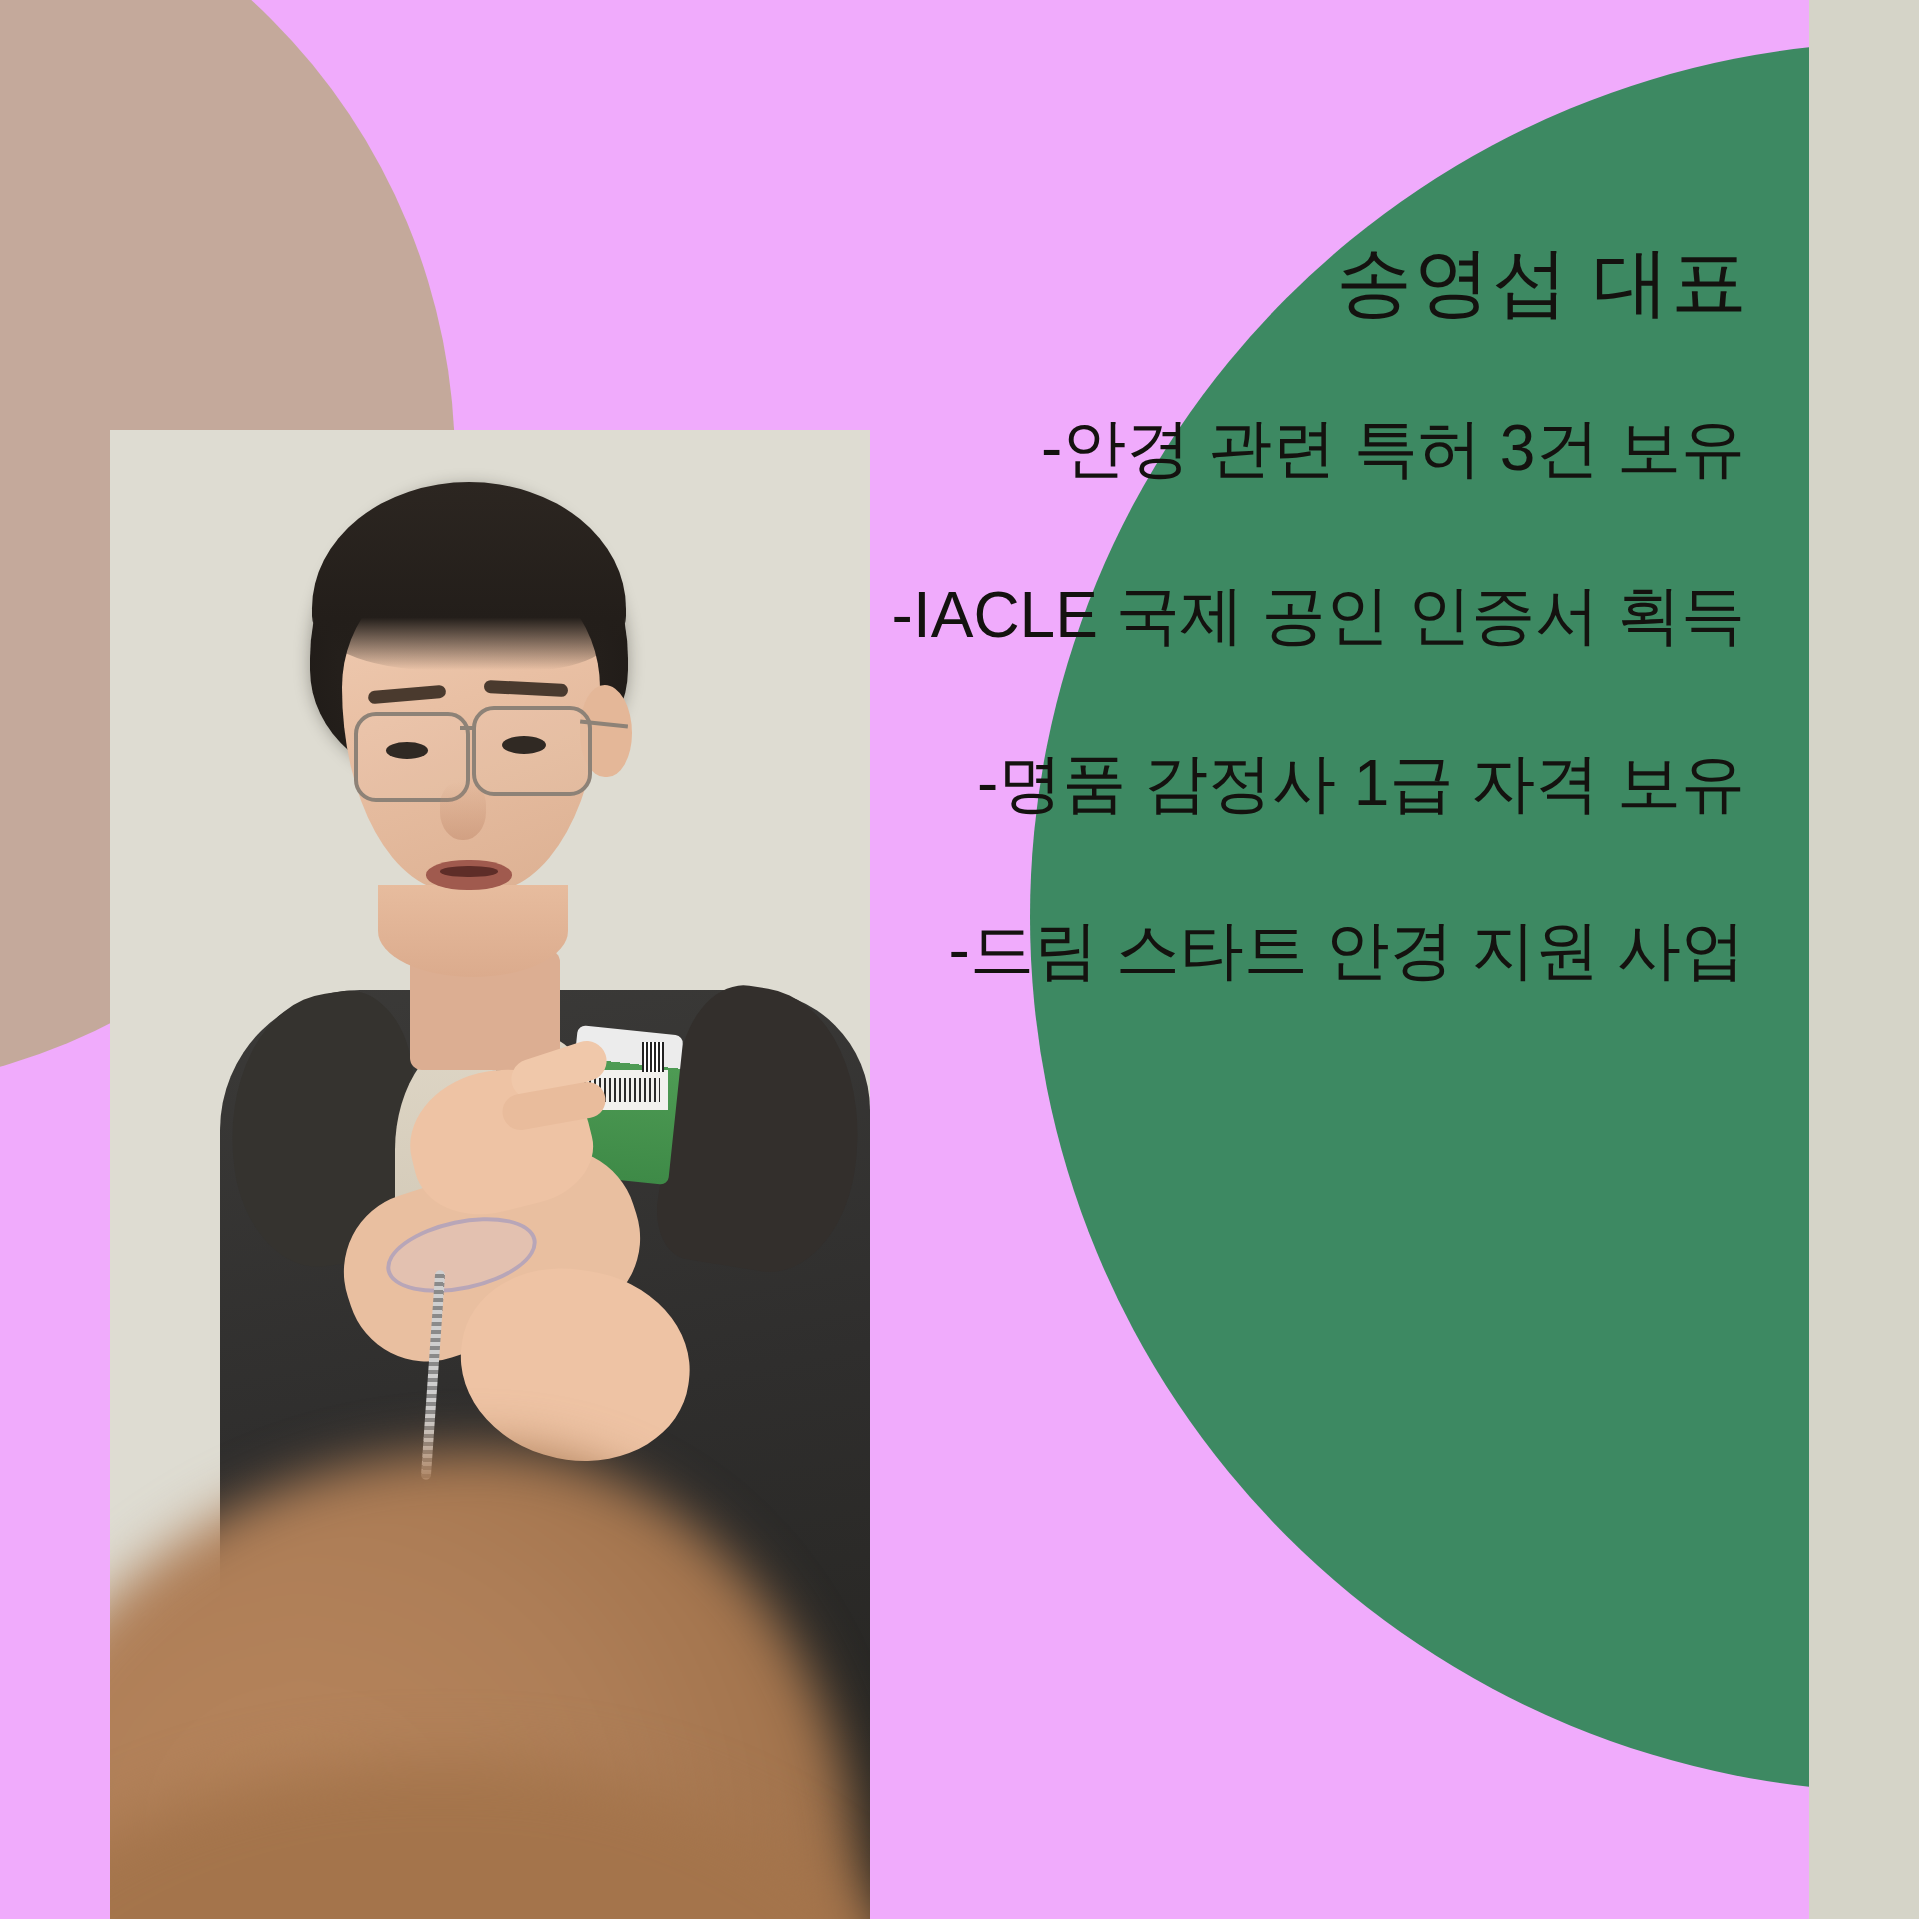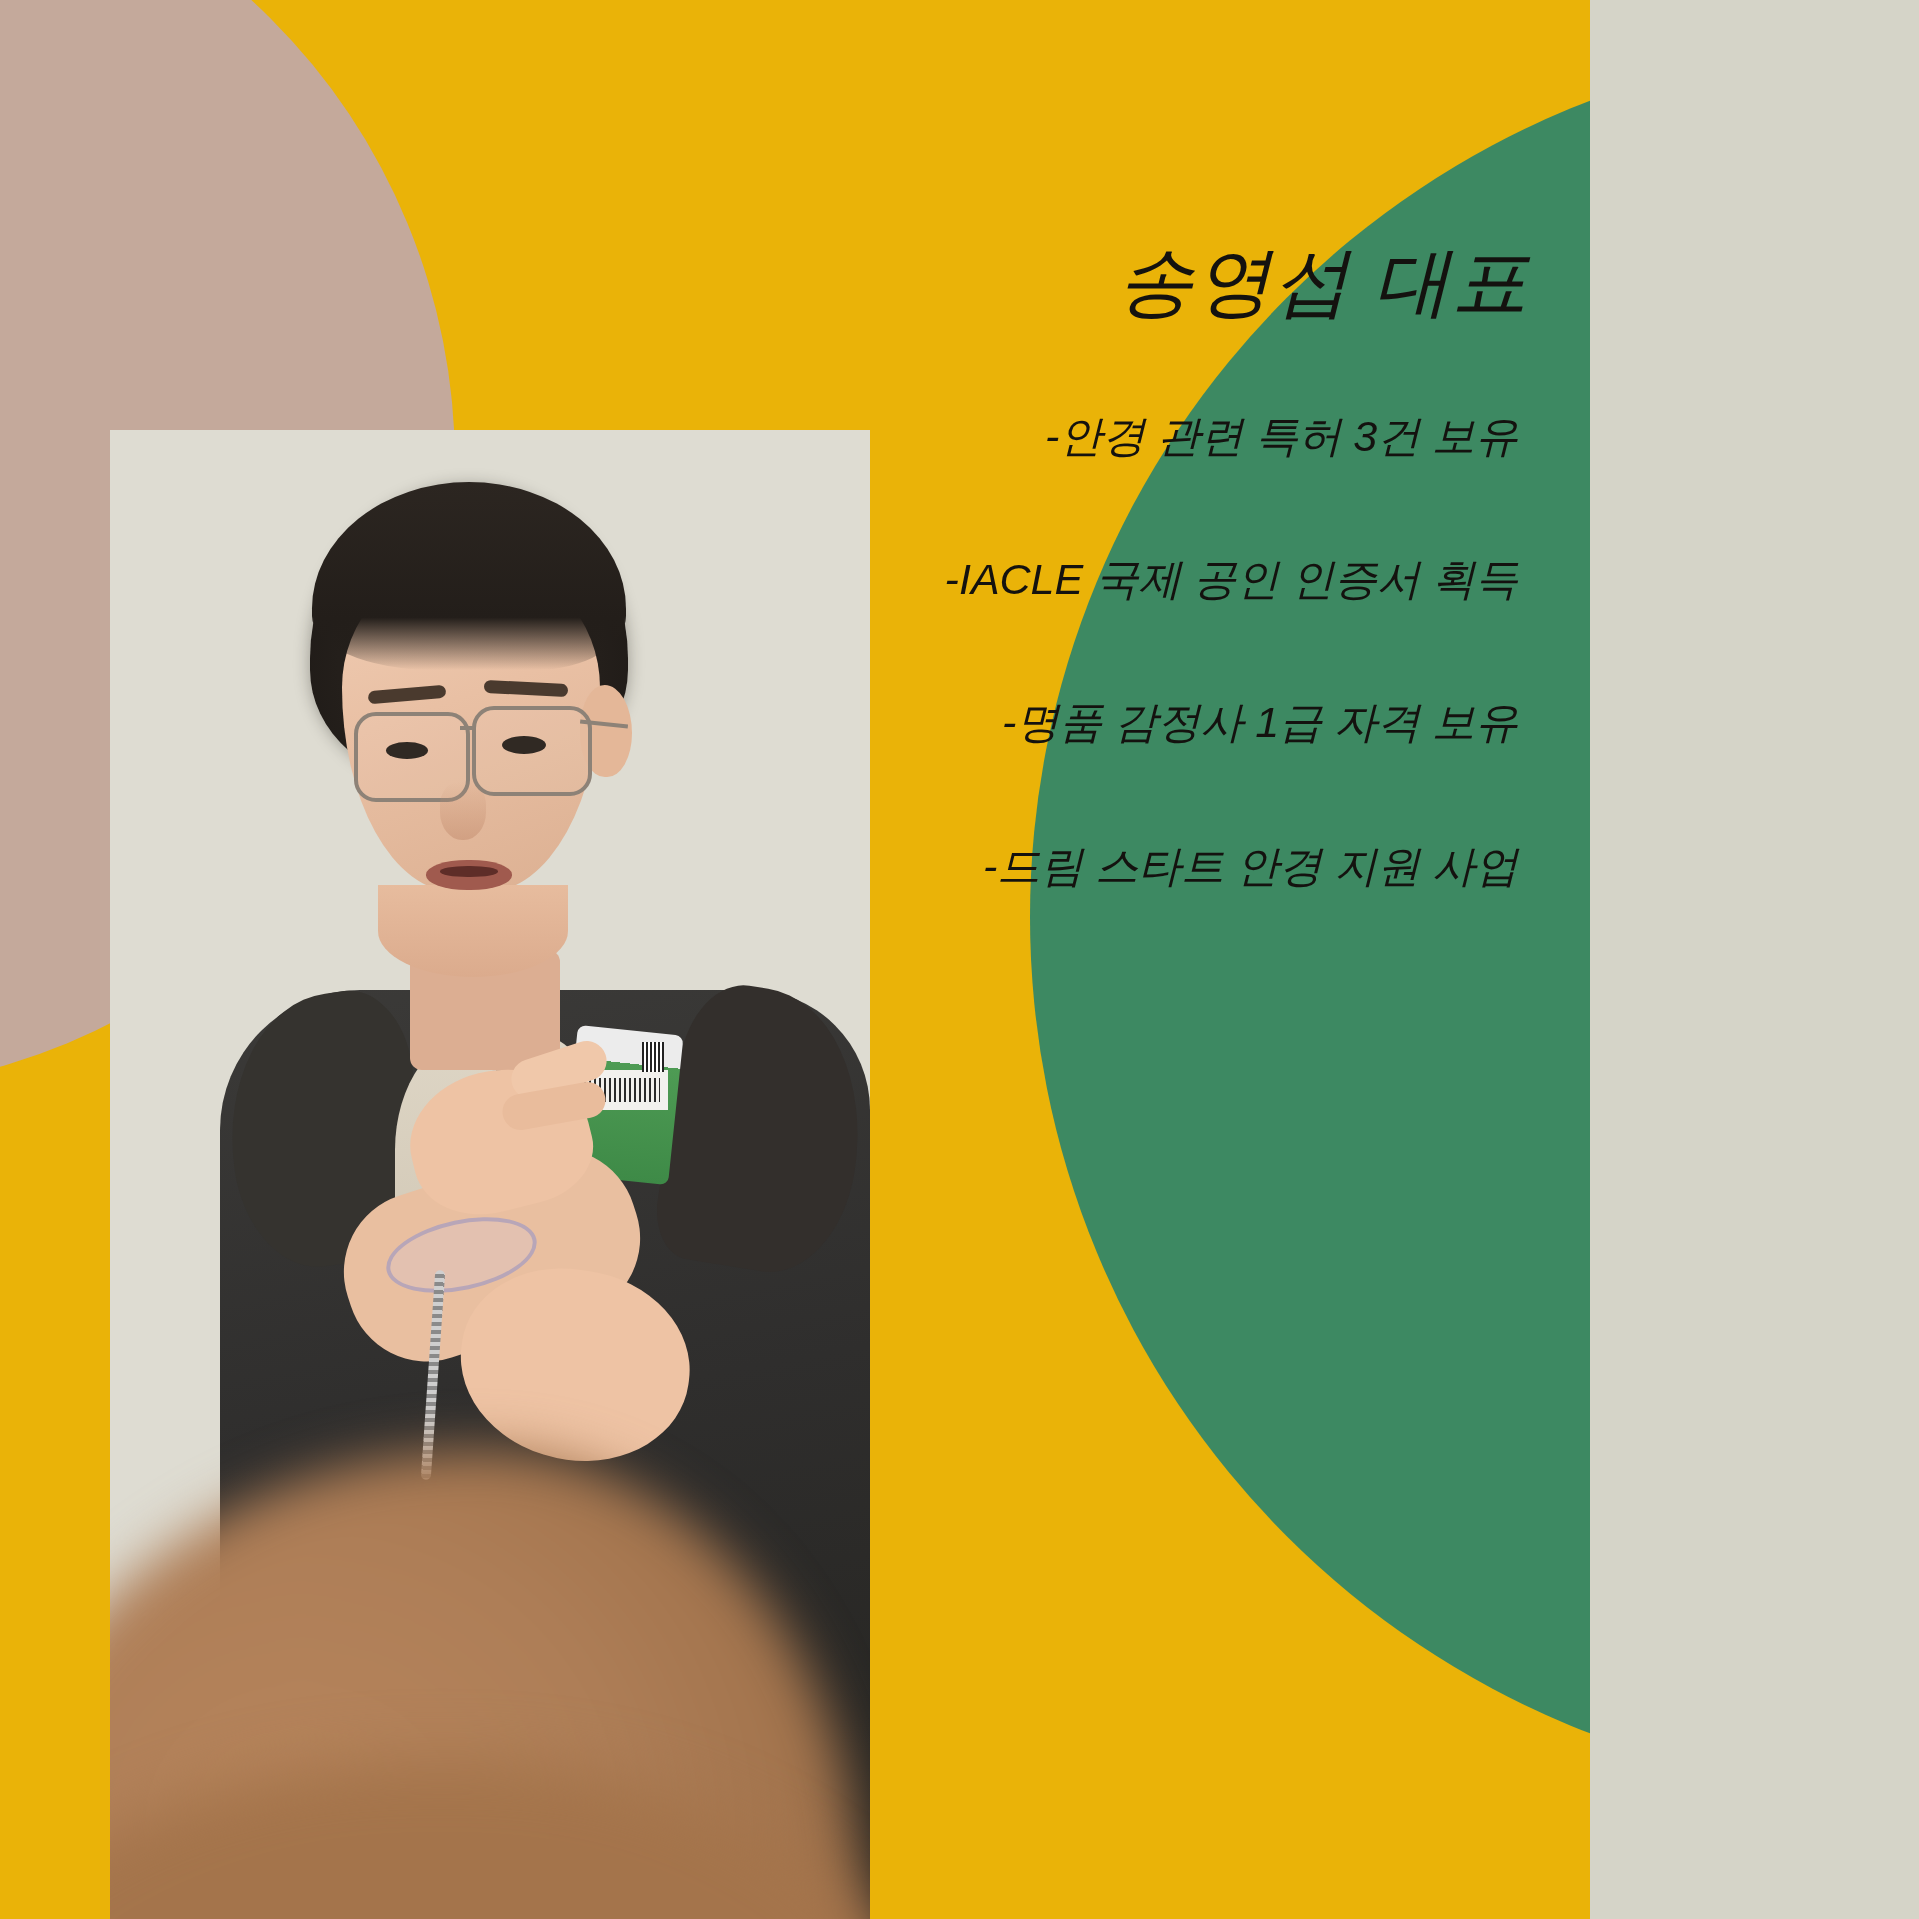--- a/index.html
+++ b/index.html
@@ -2,23 +2,22 @@
 <html><head>
 <meta charset="utf-8">
 <style>
   html,body{margin:0;padding:0;}
   body{
     width:1919px;height:1919px;overflow:hidden;
     font-family:"Liberation Sans","DejaVu Sans",sans-serif;
     background:#d5d4c8;
   }
   #poster{
-    position:relative;width:1590px;height:1919px;overflow:hidden;
-    background:#eab308;
-    font-style:italic;
+    position:relative;width:1809px;height:1919px;overflow:hidden;
+    background:#f0abfc;
   }
 
   
   .circle-mauve{
     position:absolute;
     left:-801px;top:-165px;
     width:1256px;height:1256px;
     border-radius:50%;
     background:#c4a99b;
   }
@@ -133,24 +132,24 @@
     color:#14120f;
   }
   .title{
     font-size:76px;
     font-weight:400;
     letter-spacing:2px;
     margin:0 0 88px 0;
     line-height:1.1;
   }
   .bullet{
-    font-size:43px;
+    font-size:64px;
     font-weight:400;
     line-height:1.15;
-    margin:0 12px 94px 0;
+    margin:0 4px 94px 0;
     white-space:nowrap;
   }
   .bullet:last-child{margin-bottom:0;}
 </style>
 </head>
 <body>
 
 <div id="poster">
 
   <div class="circle-mauve"></div>

